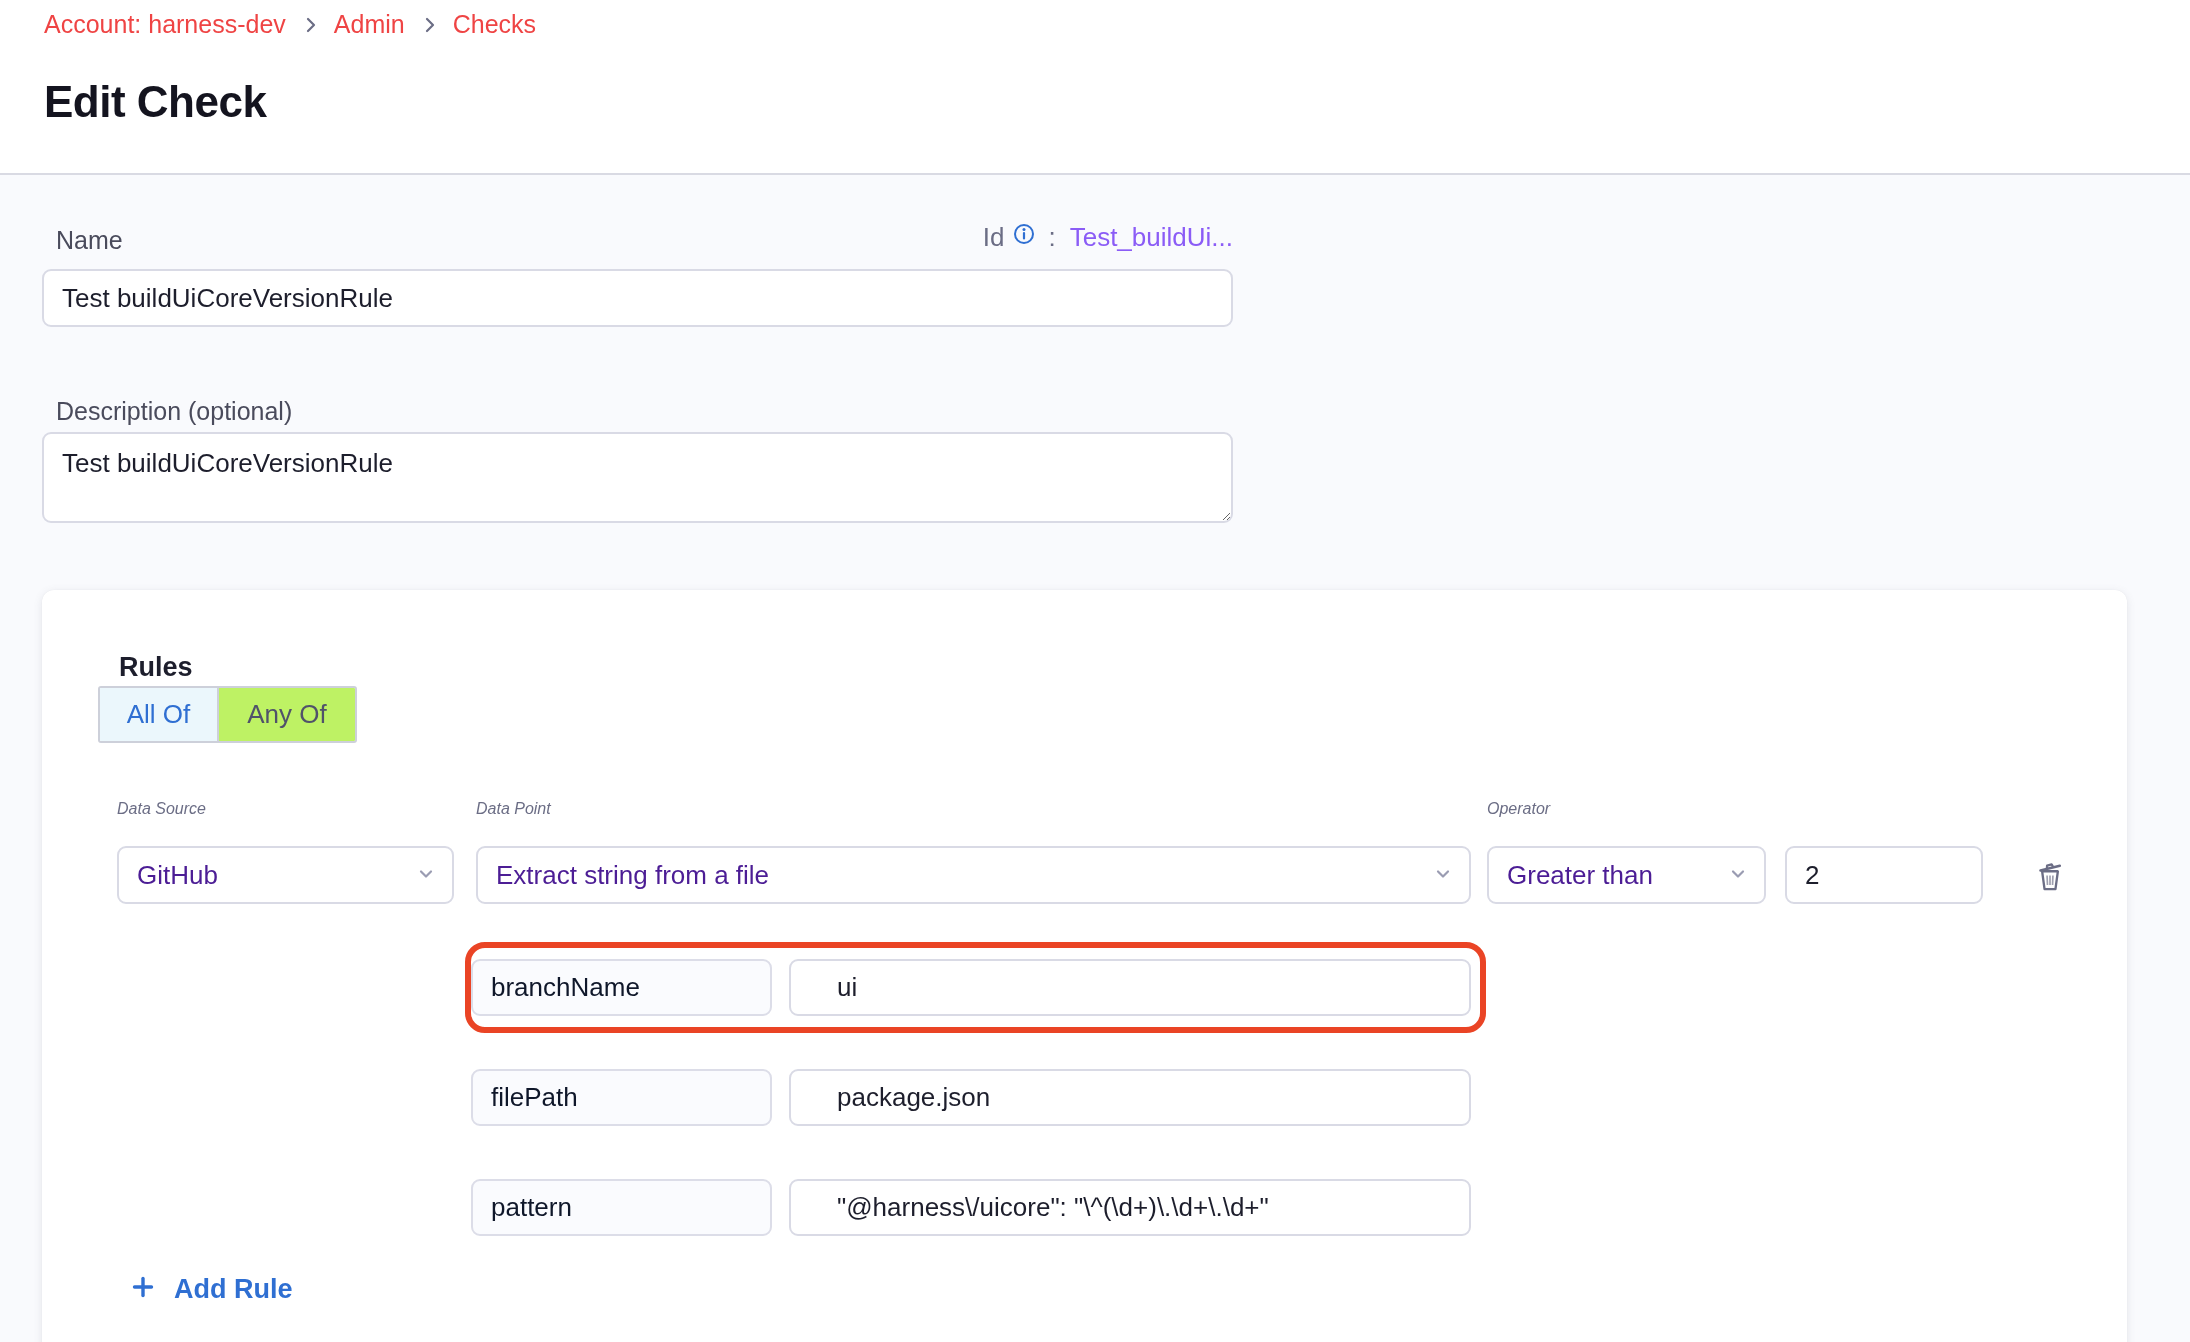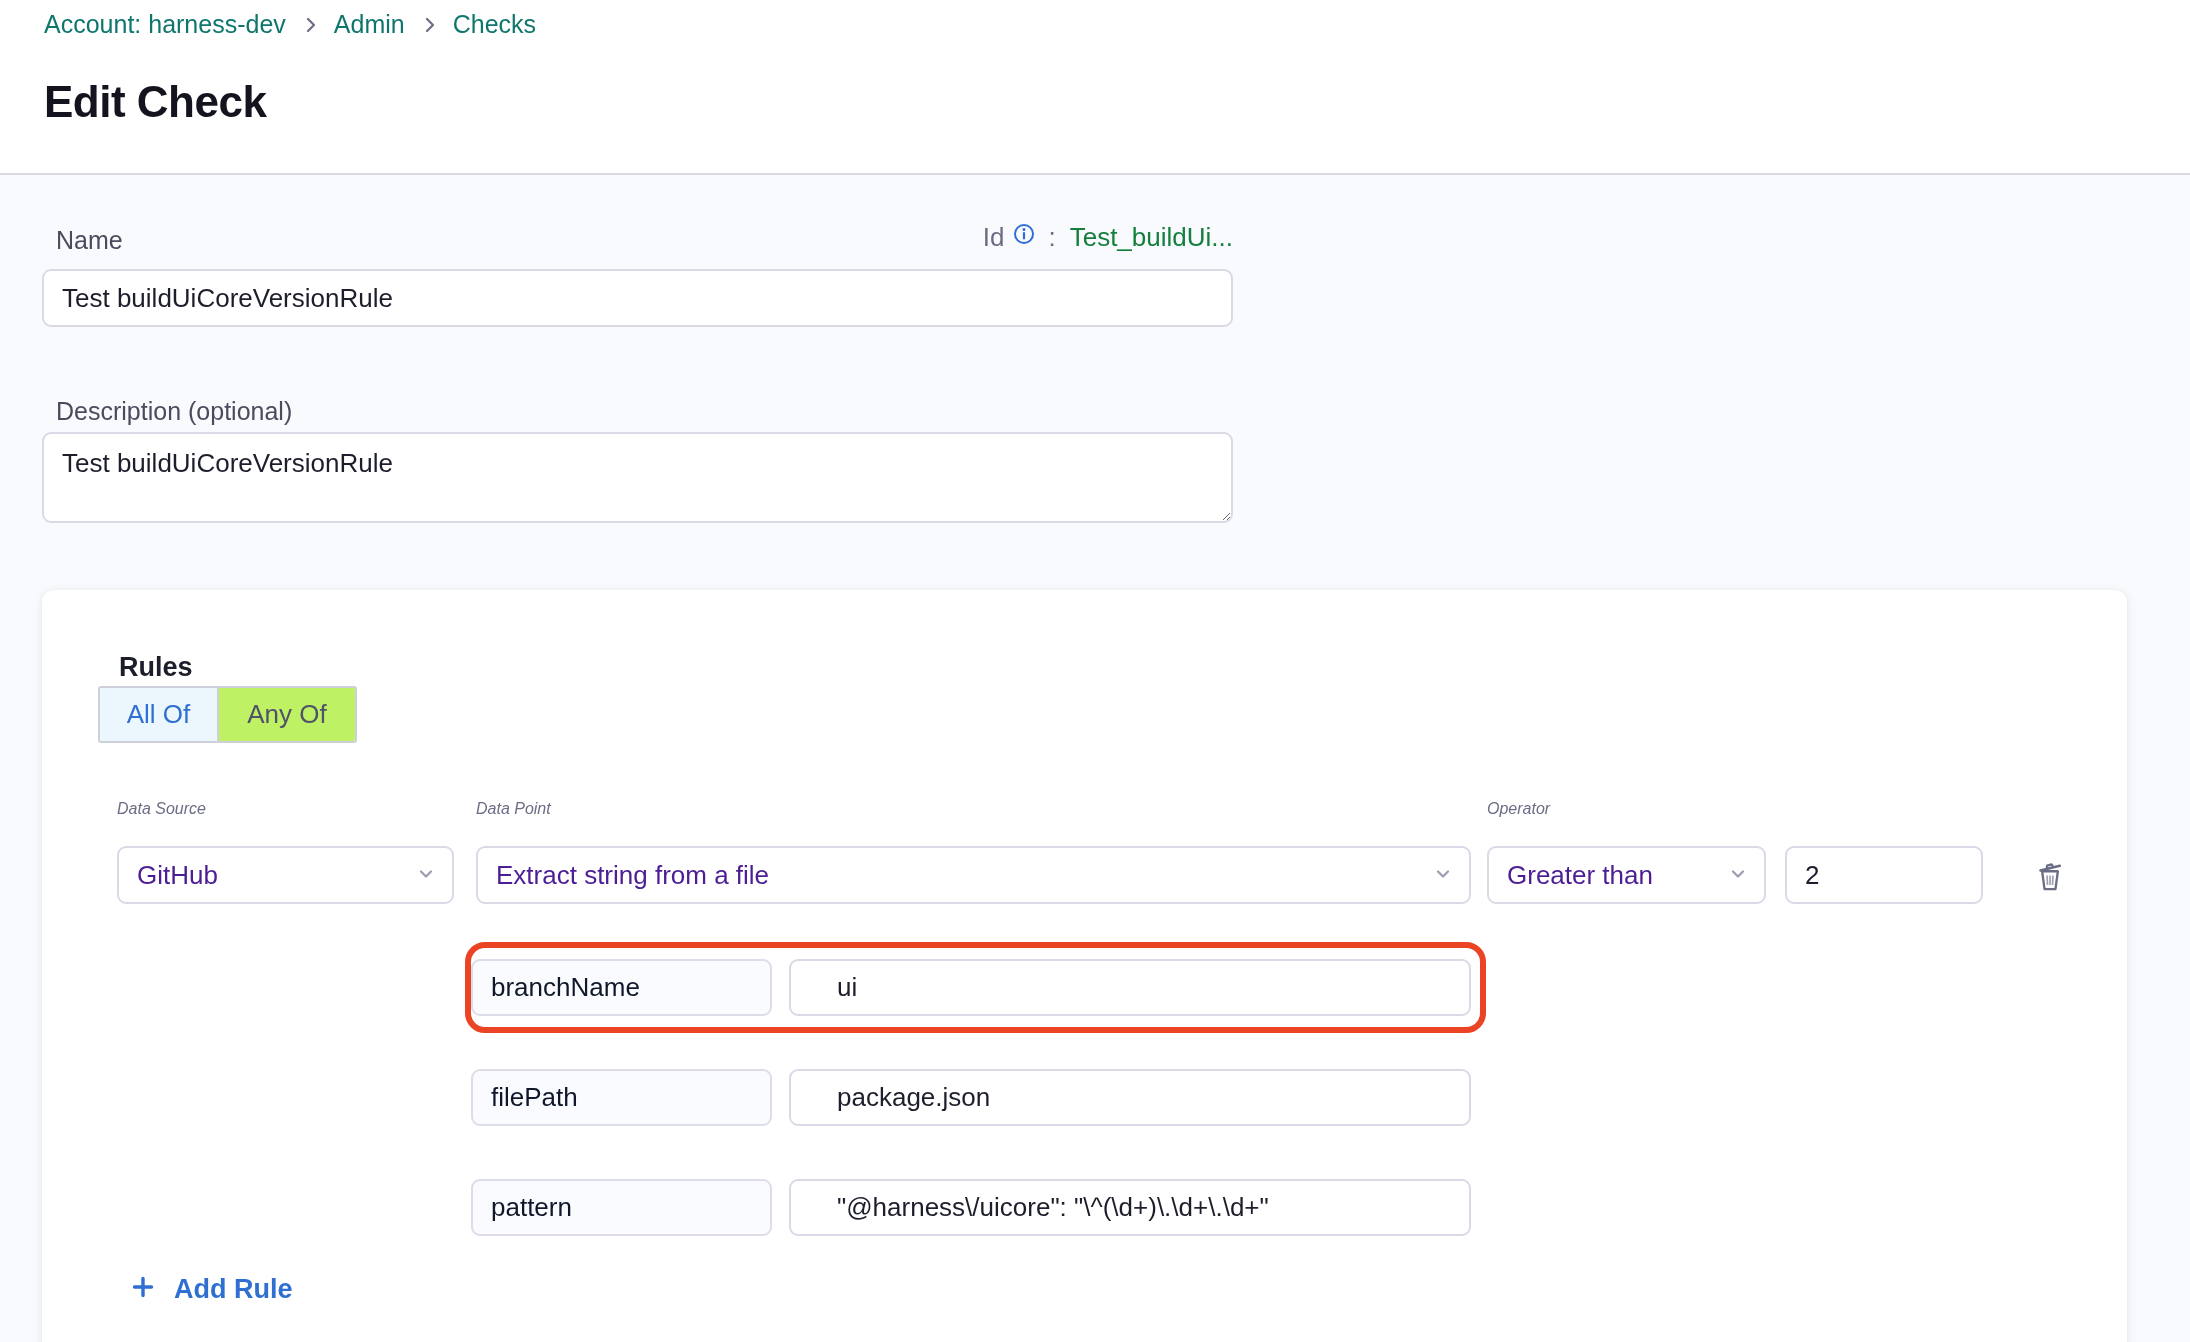--- a/index.html
+++ b/index.html
@@ -2,36 +2,36 @@
 <html><head>
 <meta charset="utf-8">
 <style>
   html,body{margin:0;padding:0;background:#fff;}
   .screen{position:relative;width:2190px;height:1342px;background:#ffffff;
           font-family:"Liberation Sans",sans-serif;overflow:hidden;}
 
   
   .breadcrumb{position:absolute;left:44px;top:10px;display:flex;align-items:center;gap:14px;
               font-size:25px;color:#2f6fd2;}
-  .breadcrumb a{color:#0f766e;text-decoration:none;cursor:pointer;}
+  .breadcrumb a{color:#ef4444;text-decoration:none;cursor:pointer;}
   .crumb-sep{display:flex;align-items:center;}
   .page-title{position:absolute;left:44px;top:48px;font-size:44px;font-weight:700;
               color:#14141f;letter-spacing:-0.5px;}
 
   
   .main{position:absolute;left:0;top:127px;width:2190px;height:1215px;
         background:#f9fafd;border-top:2px solid #d9dae3;box-sizing:border-box;margin-top:46px;}
 
   .field-label{position:absolute;font-size:25px;color:#4a4b5c;}
   .lbl-name{left:56px;top:51px;}
   .lbl-desc{left:56px;top:222px;}
 
   .id-row{position:absolute;top:47px;right:957px;display:flex;align-items:center;gap:8px;
           font-size:26px;color:#6b6d85;}
-  .id-row .id-link{color:#15803d;text-decoration:none;cursor:pointer;margin-left:6px;}
+  .id-row .id-link{color:#8b5cf6;text-decoration:none;cursor:pointer;margin-left:6px;}
   .id-row .colon{margin-left:4px;}
 
   .text-input{box-sizing:border-box;background:#fff;border:2px solid #d9dae5;border-radius:9px;
               font-family:"Liberation Sans",sans-serif;font-size:26px;color:#1d1e2c;
               padding:0 18px;outline:none;}
   .name-input{position:absolute;left:42px;top:94px;width:1191px;height:58px;}
   .desc-textarea{position:absolute;left:42px;top:257px;width:1191px;height:91px;
                  box-sizing:border-box;background:#fff;border:2px solid #d9dae5;border-radius:9px;
                  font-family:"Liberation Sans",sans-serif;font-size:26px;color:#1d1e2c;
                  padding:14px 18px;outline:none;resize:both;}

